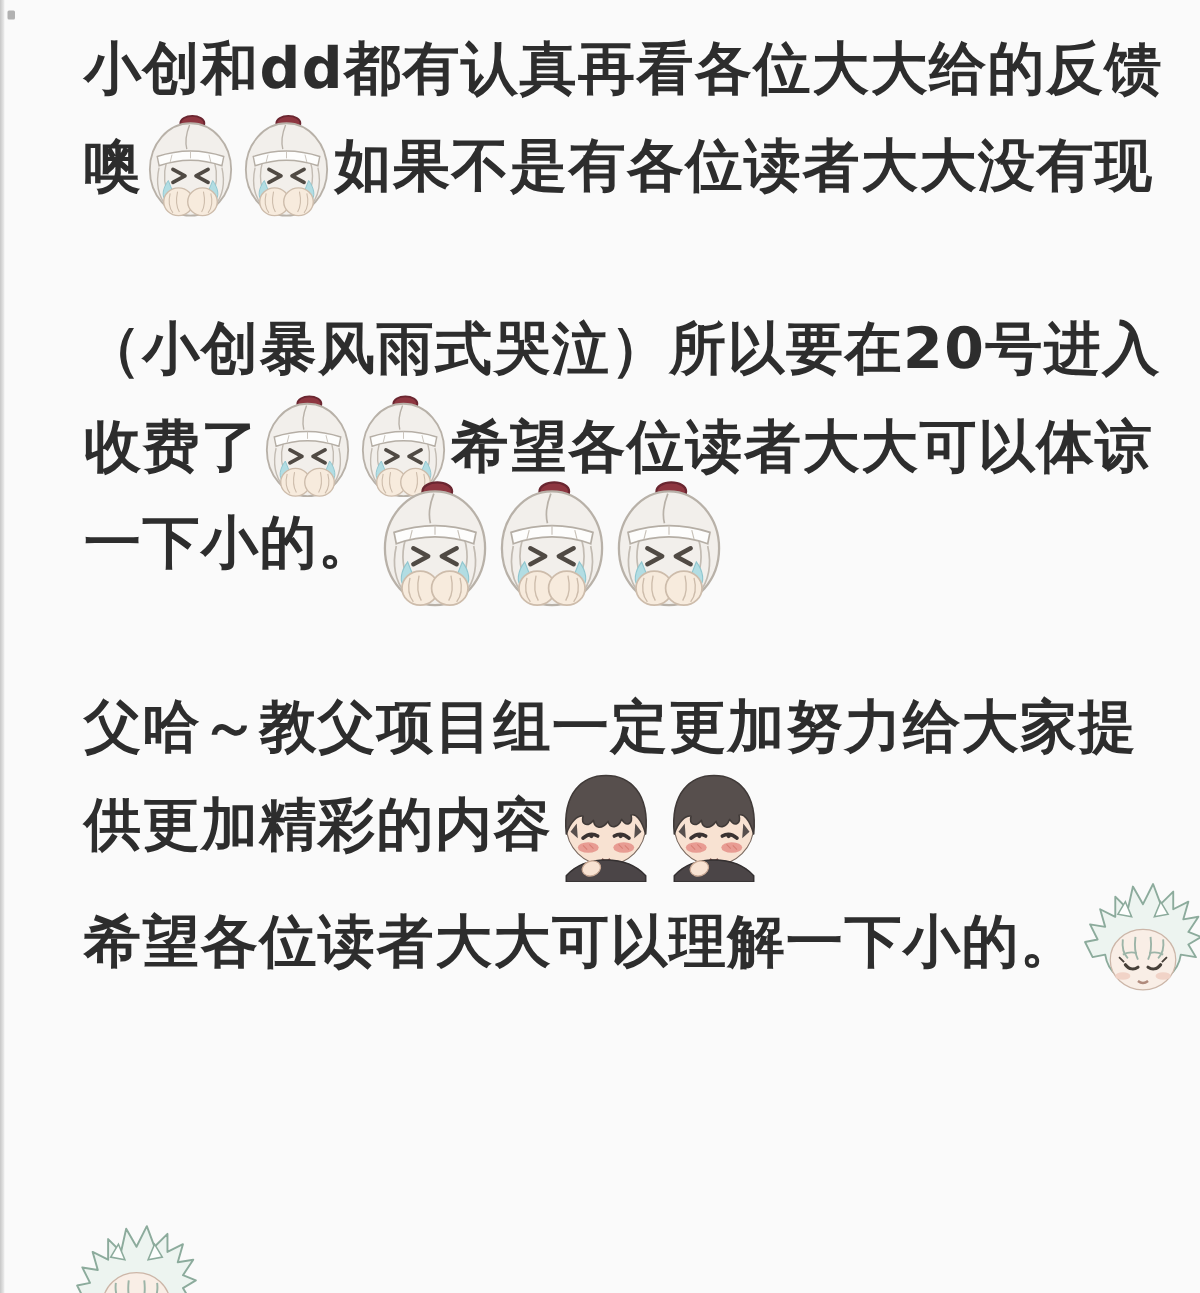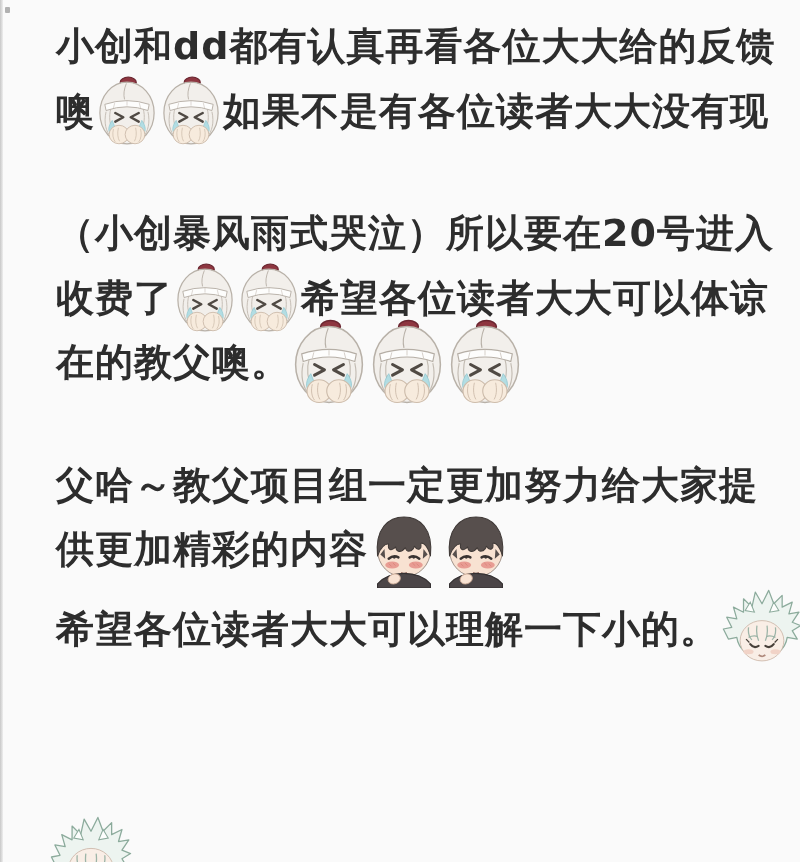--- a/index.html
+++ b/index.html
@@ -20,21 +20,21 @@
     position:absolute;left:5px;top:7px;width:5px;height:6px;
     background:#8a8a8a;opacity:.65;border-radius:1px;
   }
   .content{
     position:relative;
     padding:12px 34px 0 56px;
     font-size:38px;line-height:62px;font-weight:600;
     letter-spacing:1px;
   }
   .para + .para{margin-top:58px;}
-  .para:nth-child(4){margin-top:14px;font-family:Liberation Serif, serif;}
+  .para:nth-child(4){margin-top:14px;}
   .line{white-space:nowrap;}
   .run{vertical-align:middle;}
   .emoji{
     display:inline-block;vertical-align:middle;
     margin:-18px 1px;
   }
   .corner-sticker{
     position:absolute;left:48px;top:814px;width:86px;height:86px;
   }
   .defs-holder{position:absolute;width:0;height:0;overflow:hidden;}
@@ -106,21 +106,21 @@
             <use href="#sym-crying-chibi"></use>
           </svg><span class="run">如果不是有各位读者大大没有现</span></div>
       </div>
       <div class="para">
         <div class="line"><span class="run">（小创暴风雨式哭泣）所以要在20号进入</span></div>
         <div class="line"><span class="run">收费了</span><svg class="emoji" width="62" height="69">
             <use href="#sym-crying-chibi"></use>
           </svg><svg class="emoji" width="62" height="69">
             <use href="#sym-crying-chibi"></use>
           </svg><span class="run">希望各位读者大大可以体谅</span></div>
-        <div class="line"><span class="run">在的教父噢。</span><svg class="emoji" width="76" height="85">
+        <div class="line"><span class="run">一下小的。</span><svg class="emoji" width="76" height="85">
             <use href="#sym-crying-chibi"></use>
           </svg><svg class="emoji" width="76" height="85">
             <use href="#sym-crying-chibi"></use>
           </svg><svg class="emoji" width="76" height="85">
             <use href="#sym-crying-chibi"></use>
           </svg></div>
       </div>
       <div class="para">
         <div class="line"><span class="run">父哈～教父项目组一定更加努力给大家提</span></div>
         <div class="line"><span class="run">供更加精彩的内容</span><svg class="emoji" width="70" height="78">

